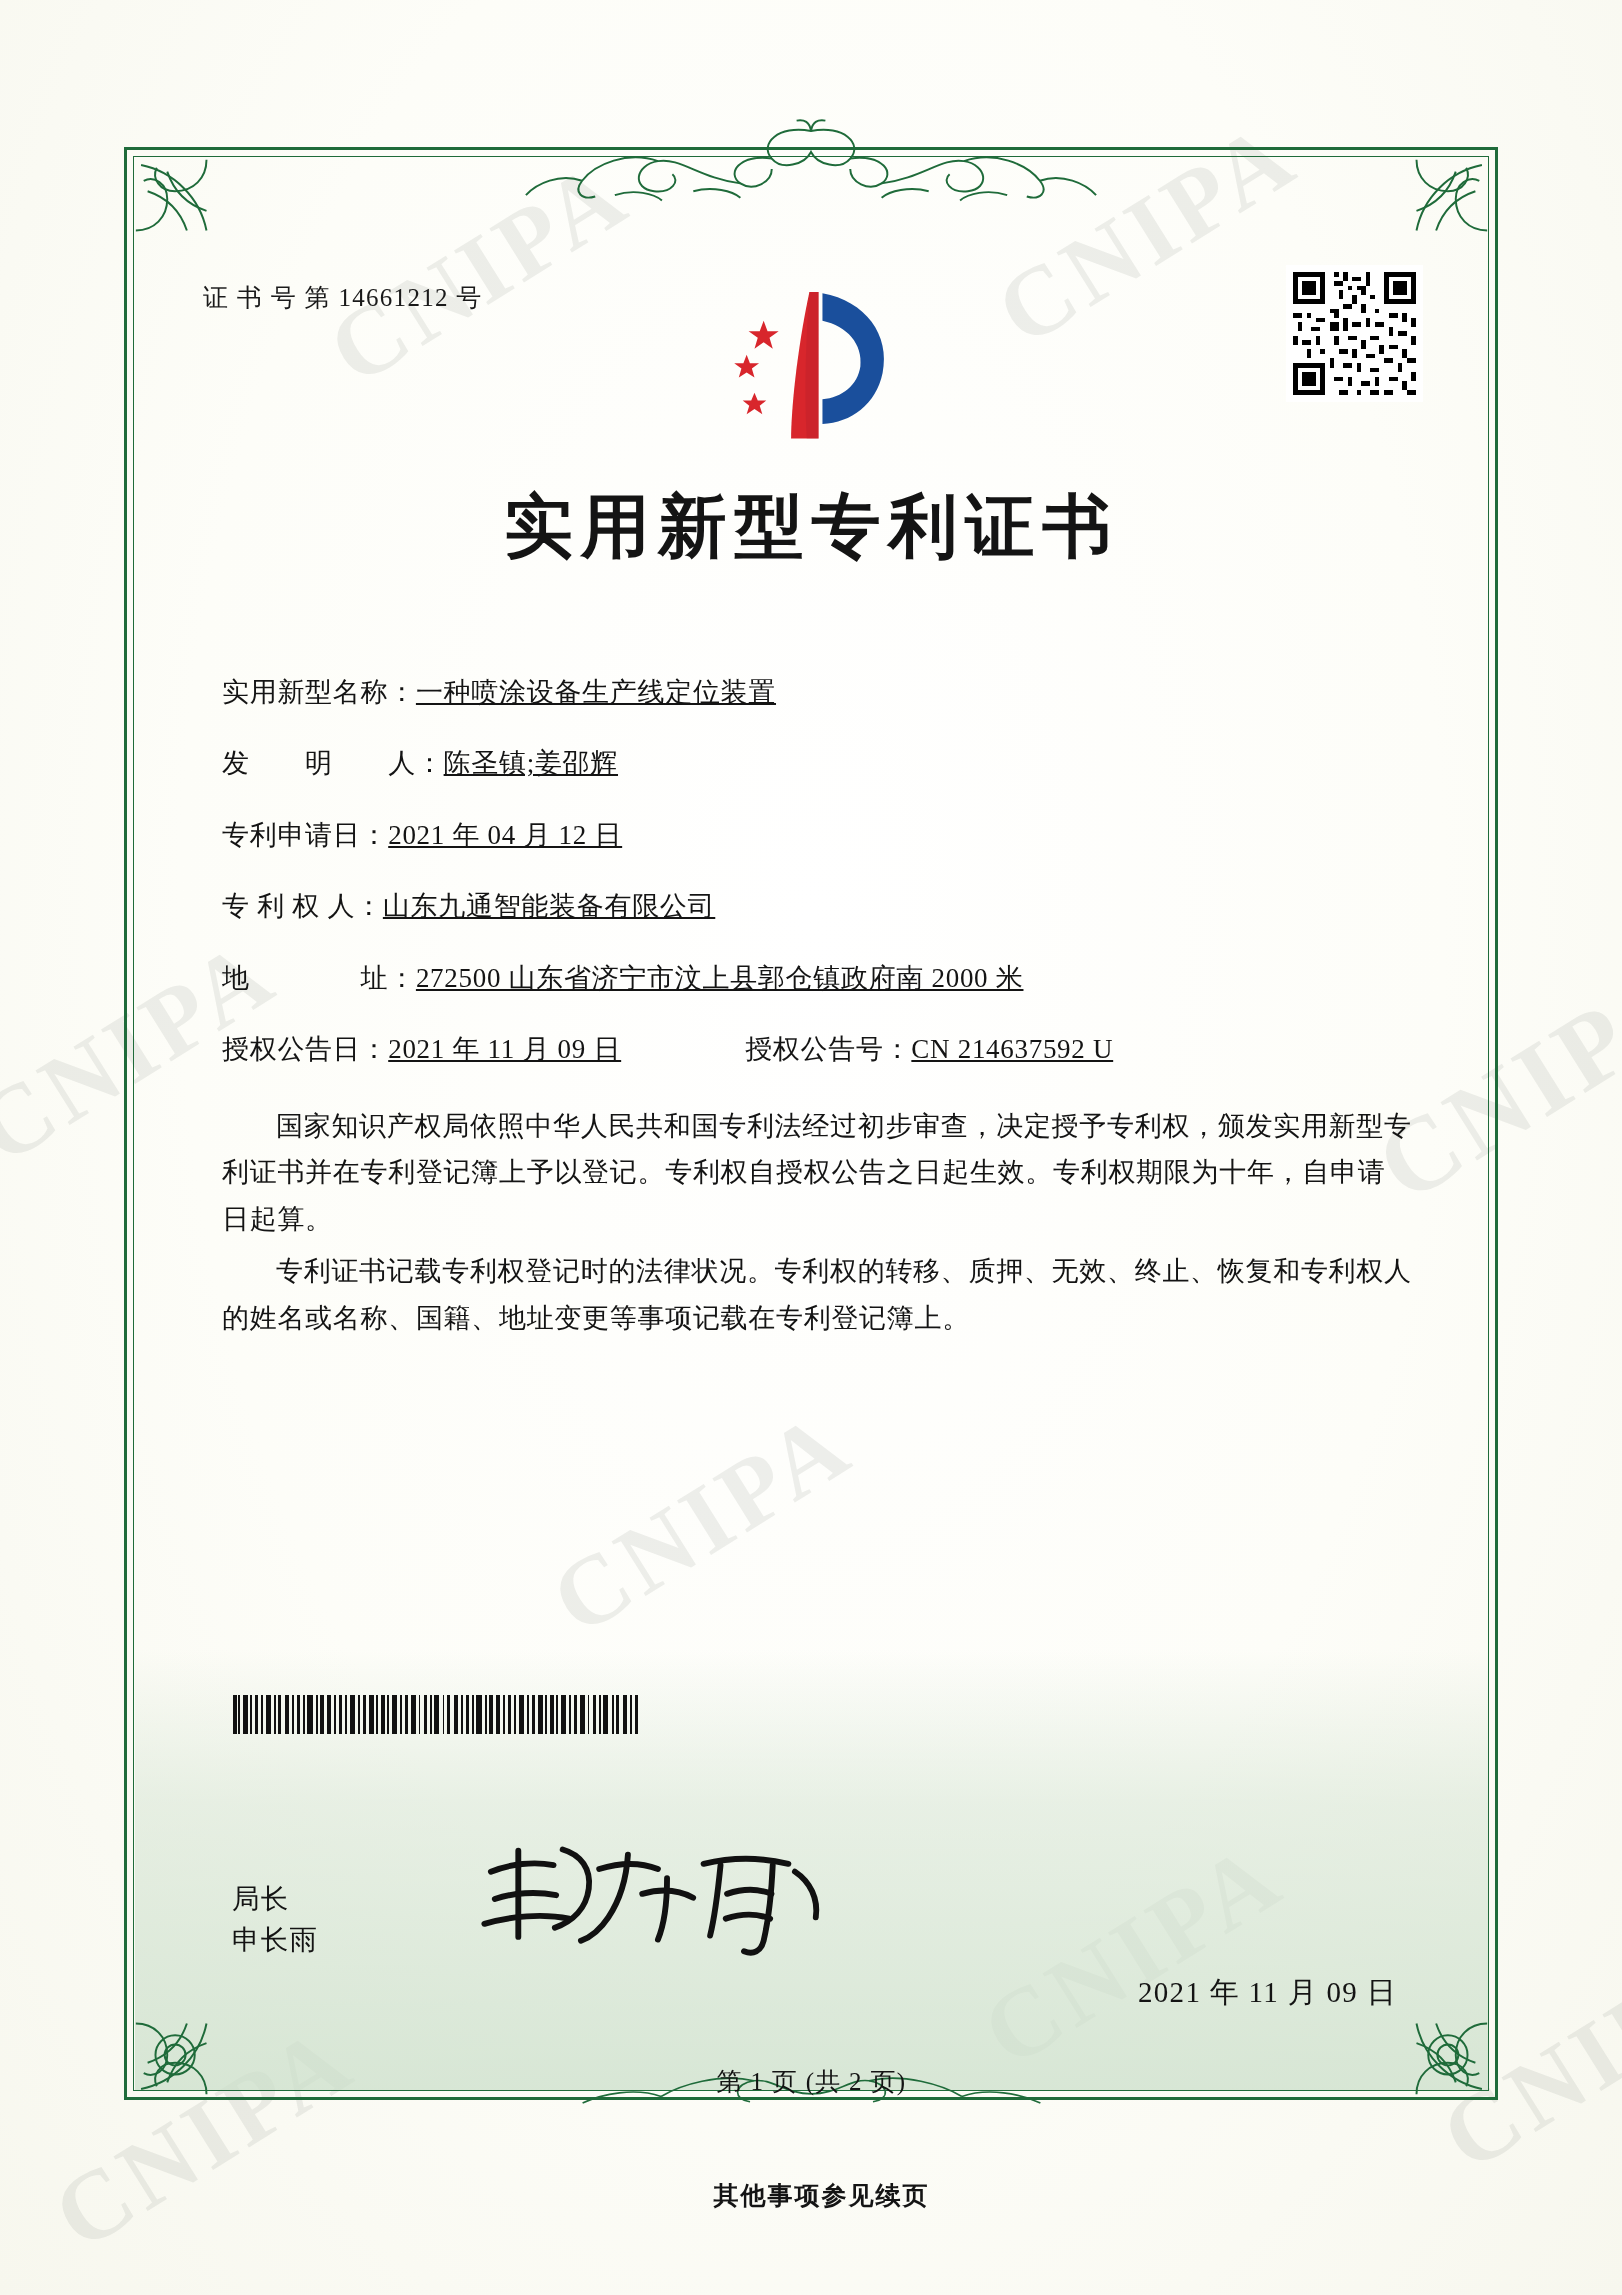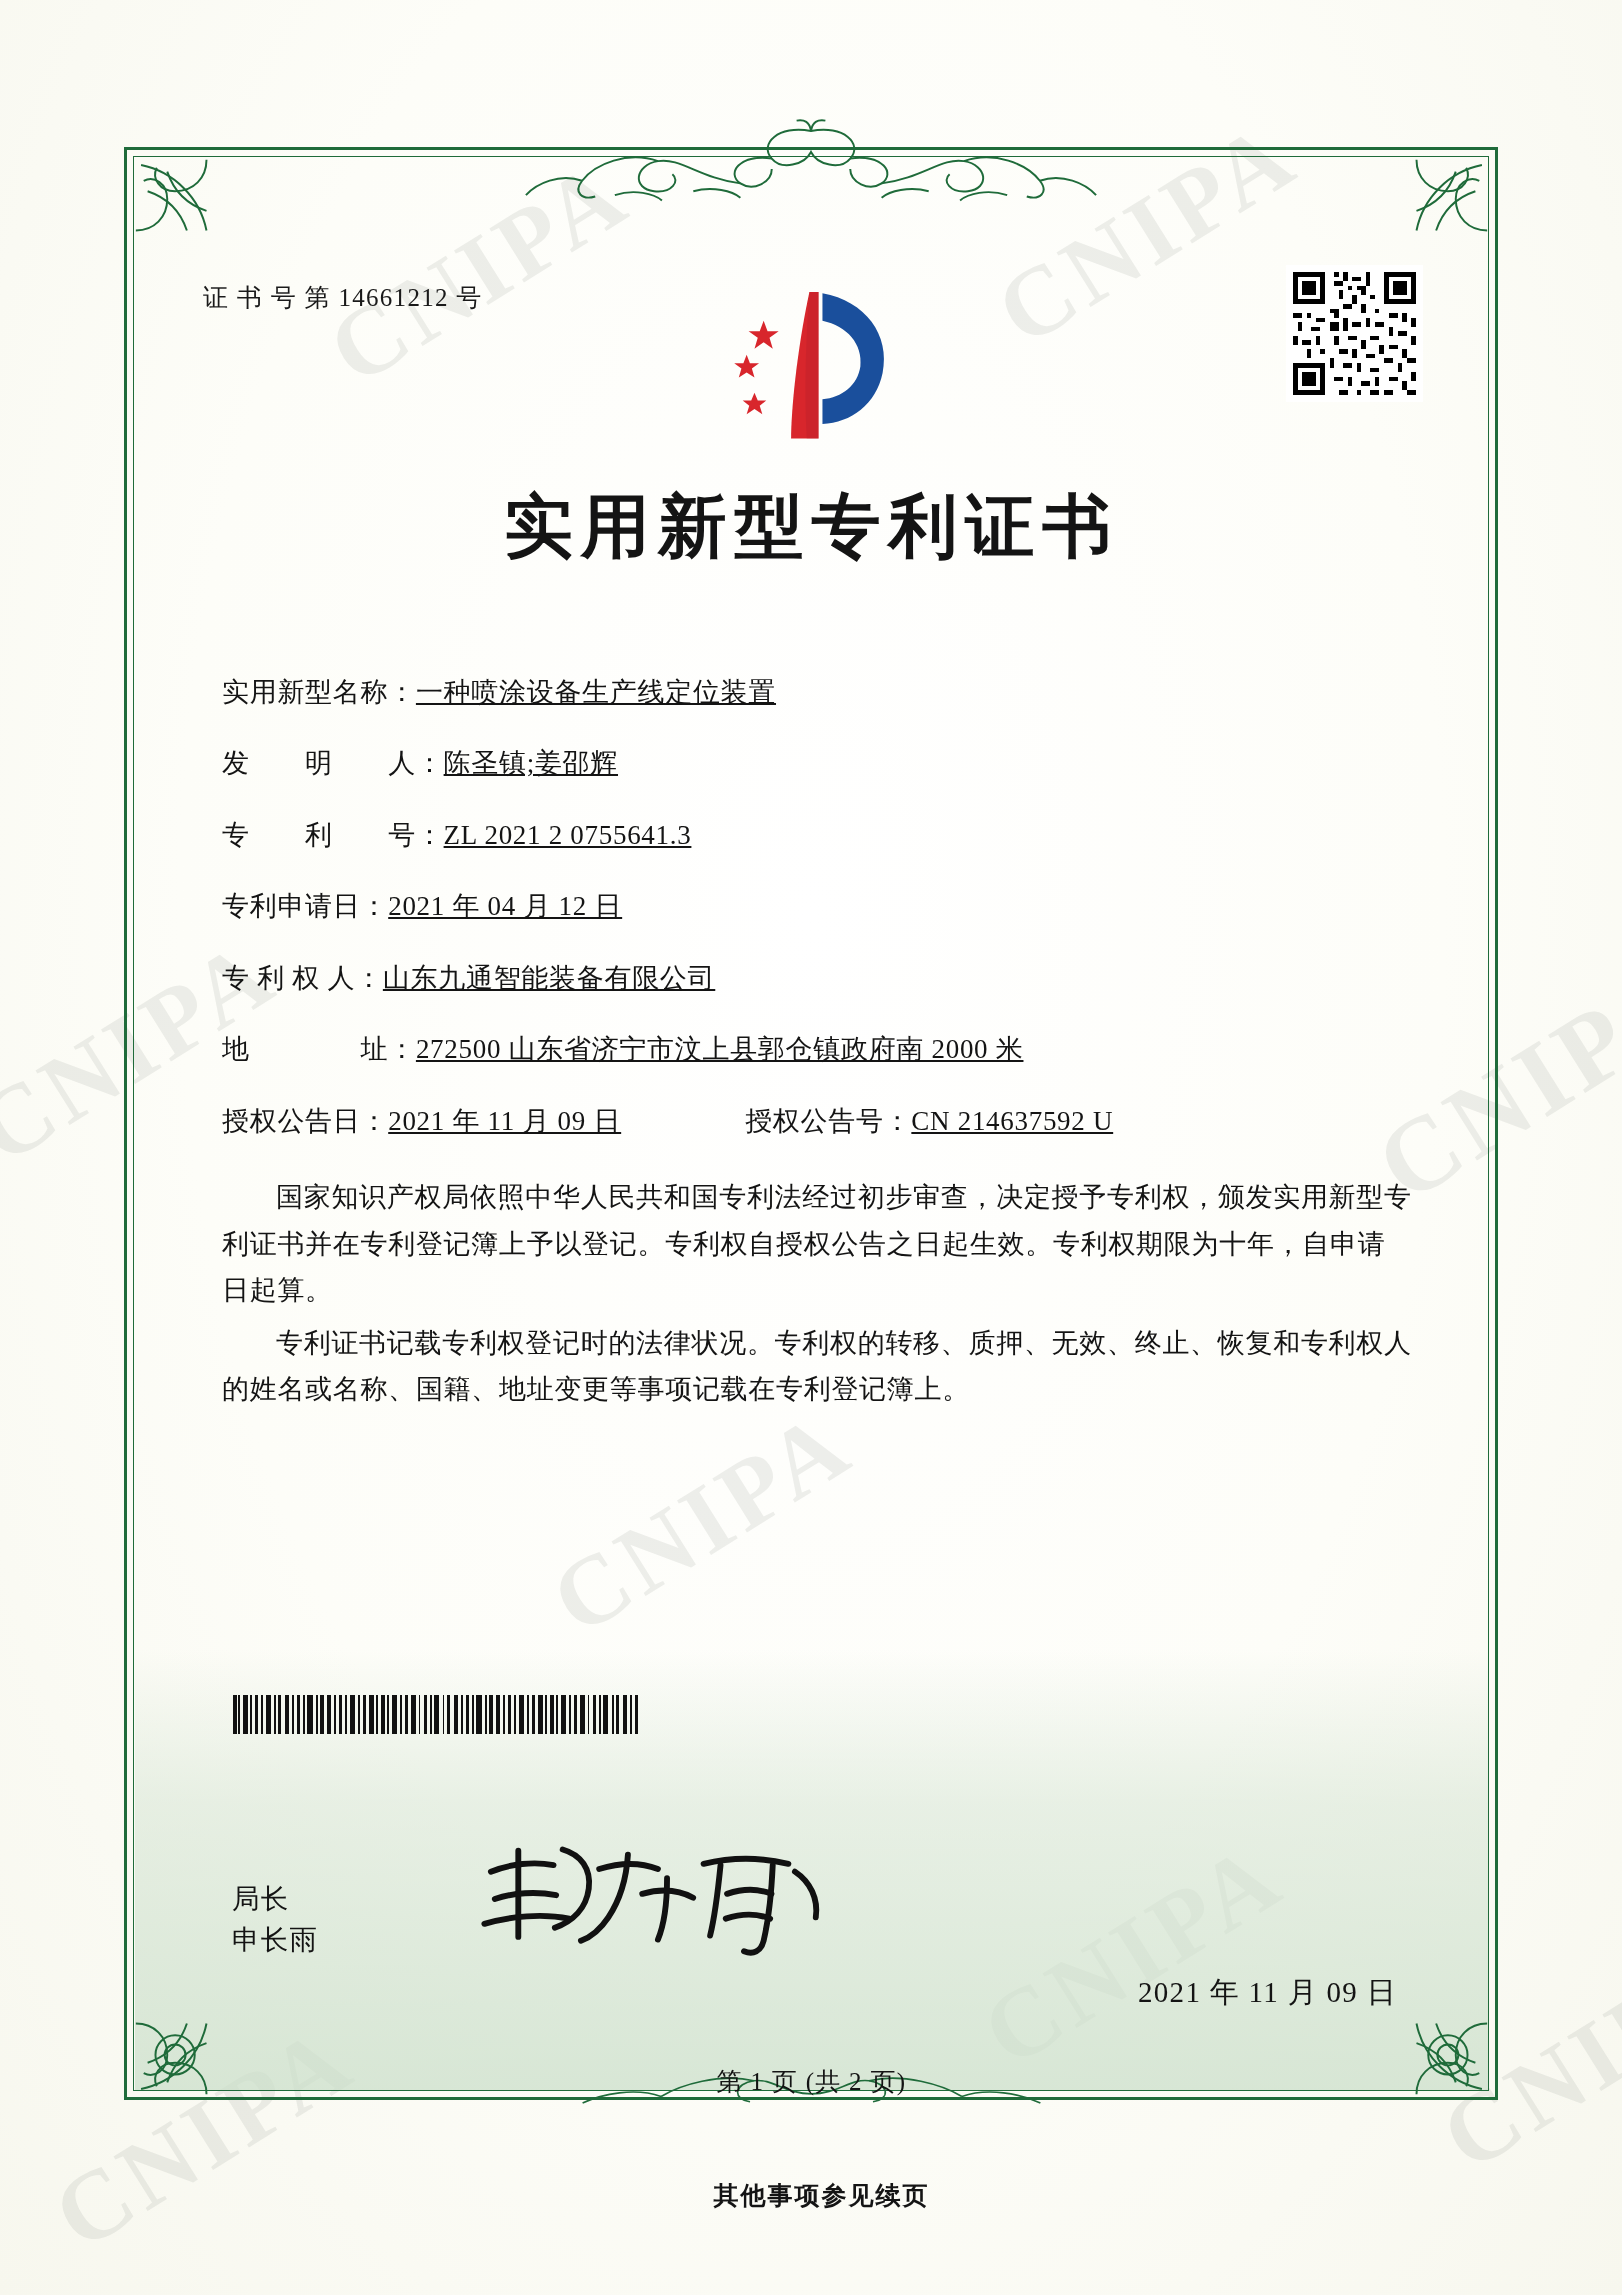--- a/index.html
+++ b/index.html
@@ -420,23 +420,20 @@
   <div class="fields">
 
     <div class="field-row">
       <span class="field-label">实用新型名称：</span><span class="field-value">一种喷涂设备生产线定位装置</span>
     </div>
 
     <div class="field-row">
       <span class="field-label">发　　明　　人：</span><span class="field-value">陈圣镇;姜邵辉</span>
     </div>
 
-    <div class="field-row">
-      <span class="field-label">专　　利　　号：</span><span class="field-value">ZL 2021 2 0755641.3</span>
-    </div>
 
     <div class="field-row">
       <span class="field-label">专利申请日：</span><span class="field-value">2021 年 04 月 12 日</span>
     </div>
 
     <div class="field-row">
       <span class="field-label">专 利 权 人：</span><span class="field-value">山东九通智能装备有限公司</span>
     </div>
 
     <div class="field-row">

